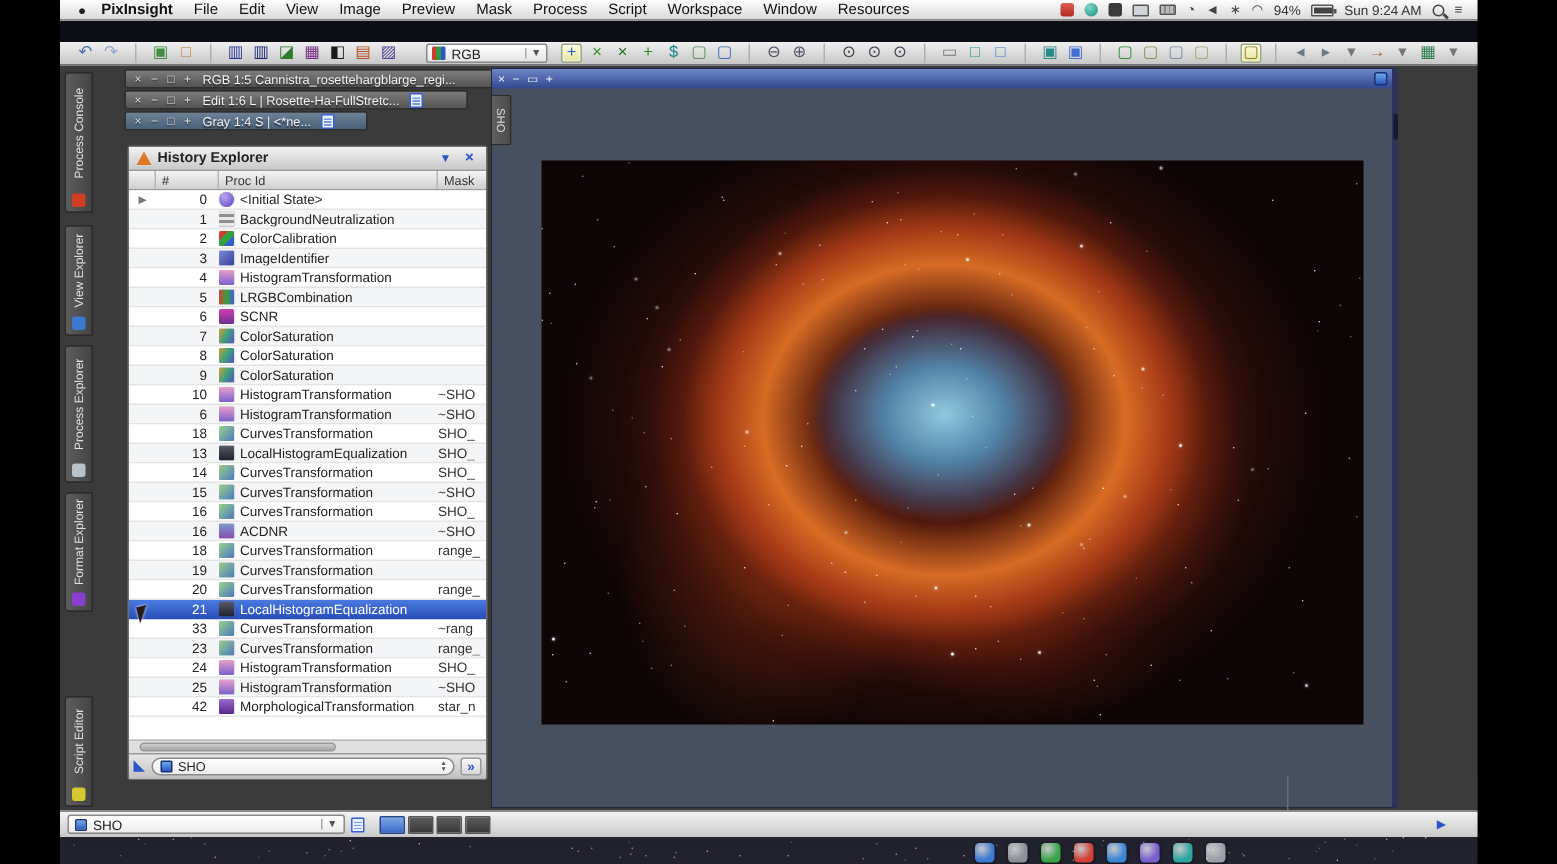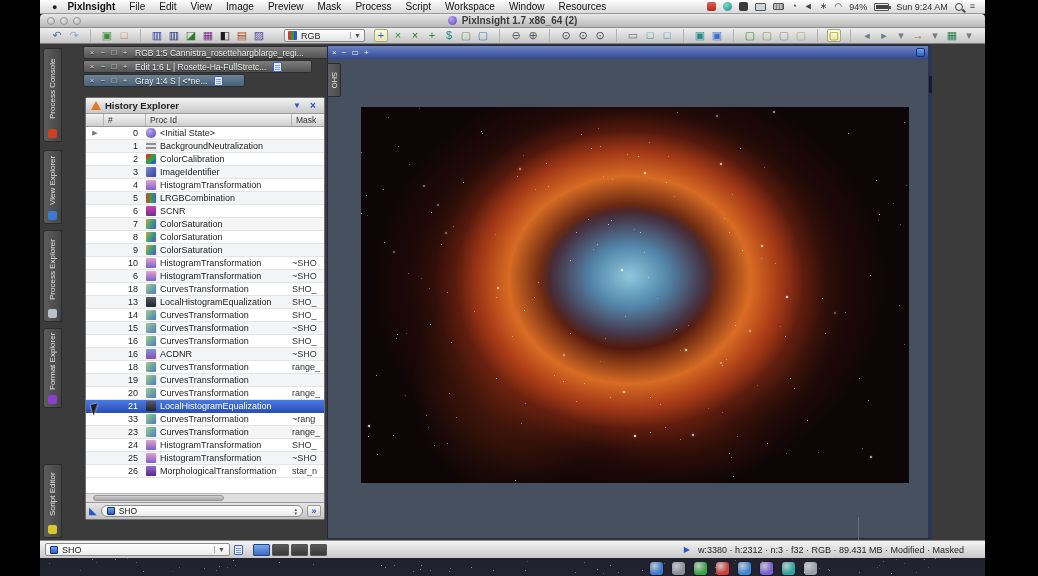--- a/index.html
+++ b/index.html
@@ -307,29 +307,20 @@
         <span>94%</span>
         <span class="battery">
             <i></i>
           </span>
         <span>Sun 9:24 AM</span>
         <i class="mbi search"></i>
         <span class="glyph">≡</span>
       </div>
     </div>
 
-    <div class="titlebar">
-      <div class="tlights">
-          <i></i>
-          <i></i>
-          <i></i>
-        </div>
-      <span class="app-orb"></span>
-      <span>PixInsight 1.7 x86_64 (2)</span>
-    </div>
 
     <div class="toolbar">
       <div id="tb-left" style="display:flex;gap:9px;">
           <div class="tb-group">
             <span class="tb-icon" style="color: rgb(74, 111, 165);">↶</span>
             <span class="tb-icon" style="color: rgb(144, 168, 204);">↷</span>
           </div>
           <div class="tb-group">
             <span class="tb-icon" style="color: rgb(63, 143, 63);">▣</span>
             <span class="tb-icon" style="color: rgb(192, 120, 48);">□</span>
@@ -871,21 +862,21 @@
               <div class="ra"></div>
               <div class="rn">25</div>
               <div class="rp">
                 <span class="pic ic-ht"></span>
                 <span>HistogramTransformation</span>
               </div>
               <div class="rm">~SHO</div>
             </div>
             <div class="he-row">
               <div class="ra"></div>
-              <div class="rn">26</div>
+              <div class="rn">42</div>
               <div class="rp">
                 <span class="pic ic-mt"></span>
                 <span>MorphologicalTransformation</span>
               </div>
               <div class="rm">star_n</div>
             </div>
           </div>
         <div class="he-fill"></div>
         <div class="he-hscroll">
             <div class="thumb"></div>
@@ -915,18 +906,17 @@
       </div>
       <span class="docic sb-doc"></span>
       <div class="ws-squares">
         <i class="active"></i>
         <i></i>
         <i></i>
         <i></i>
       </div>
       <div class="sb-right">
         <span class="sb-play">▶</span>
-        <span>w:3380 · h:2312 · n:3 · f32 · RGB · 89.431 MB · Modified · Masked</span>
       </div>
     </div>
 
   </div>
 </div>
 
 </body></html>

